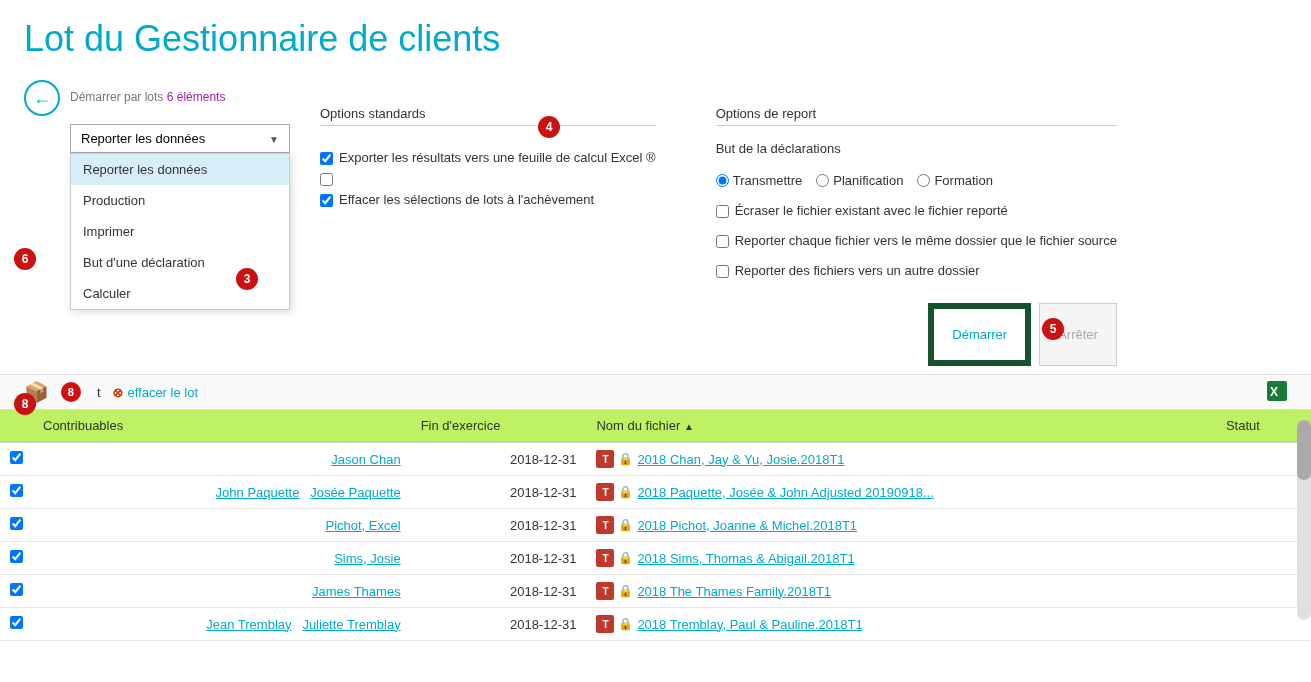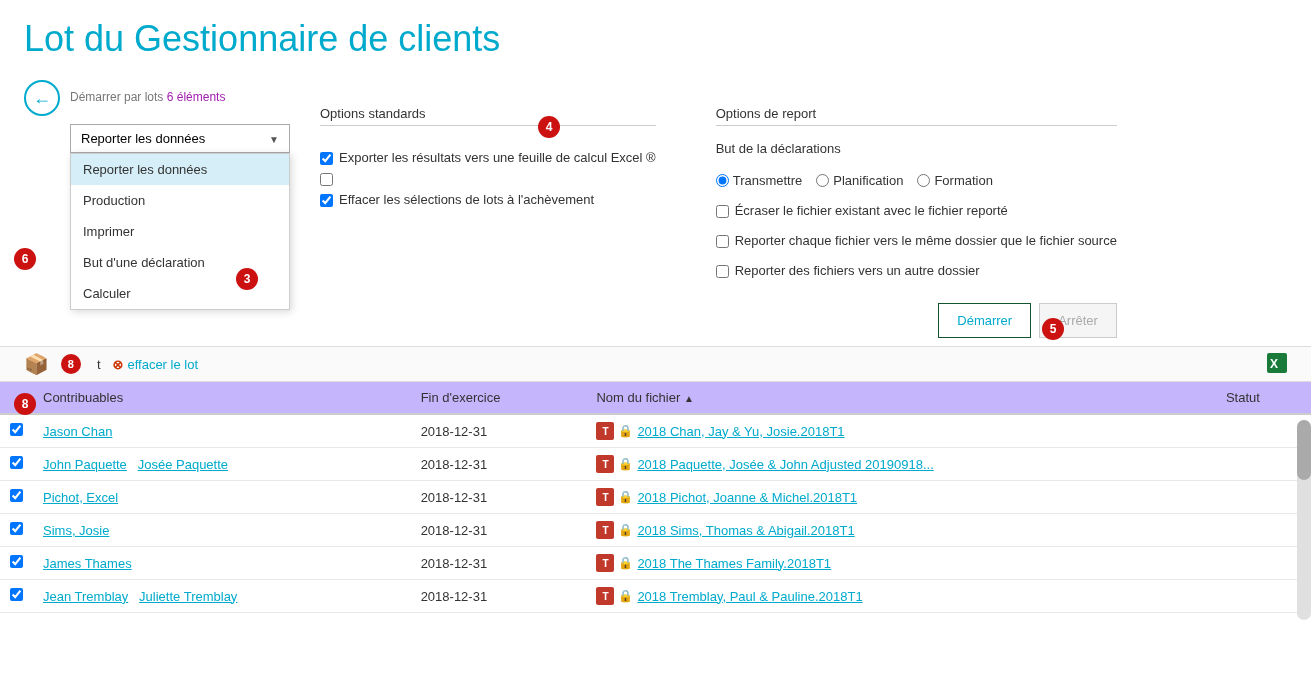--- a/index.html
+++ b/index.html
@@ -21,32 +21,32 @@
     .options-label { color: #333; font-size: 13px; font-weight: 500; border-bottom: 1px solid #ccc; padding-bottom: 4px; margin-bottom: 18px; }
     .checkbox-row { display: flex; align-items: center; gap: 6px; font-size: 13px; }
     .checkbox-row input[type=checkbox] { margin-top: 2px; flex-shrink: 0; }
     
     .section-report { display: flex; flex-direction: column; gap: 15px; min-width: 380px; }
     .report-label { color: #333; font-size: 13px; font-weight: 500; border-bottom: 1px solid #ccc; padding-bottom: 4px; }
     .radio-row { display: flex; align-items: center; gap: 14px; font-size: 13px; }
     .radio-row label { display: flex; align-items: center; gap: 4px; }
     
     .btn-row { display: flex; gap: 8px; margin-top: 10px; justify-content: flex-end; padding-right: 0; }
-    .btn-primary { background: #fff; border: 1px solid #14532d; color: #00aacc; padding: 9px 18px; cursor: pointer; font-size: 13px; }
+    .btn-primary { background: #fff; border: 6px solid #14532d; color: #00aacc; padding: 18px 18px; cursor: pointer; font-size: 13px; }
     .btn-disabled { background: #f5f5f5; border: 1px solid #ccc; color: #aaa; padding: 6px 18px; cursor: default; font-size: 13px; }
     
     .action-bar { display: flex; align-items: center; gap: 16px; padding: 4px 24px; border-top: 1px solid #ddd; background: #fafafa; }
     .action-link { color: #00aacc; text-decoration: none; cursor: pointer; font-size: 13px; display: flex; align-items: center; gap: 4px; }
     .action-link .x-icon { color: #cc3300; font-weight: bold; }
     
     .table-container { width: 100%; overflow-y: auto; }
     table { width: 100%; border-collapse: collapse; }
-    thead tr { background: #c4b5fd; }
+    thead tr { background: #bef264; }
     th { padding: 8px 10px; text-align: left; font-weight: 500; font-size: 13px; border-bottom: 2px solid #ccc; white-space: nowrap; }
-    td { padding: 7px 10px; border-bottom: 1px solid #e8e8e8; font-size: 13px; vertical-align: middle; }
+    td { padding: 7px 10px; border-bottom: 1px solid #e8e8e8; font-size: 13px; vertical-align: middle; text-align: right; }
     .check-cell { width: 30px; text-align: center; }
     .link-blue { color: #00aacc; text-decoration: underline; cursor: pointer; }
     .file-cell { display: flex; align-items: center; gap: 4px; }
     .file-icon { display: inline-block; width: 18px; height: 18px; background: #c0392b; border-radius: 2px; position: relative; }
     .file-icon::before { content: 'T'; color: white; font-size: 10px; font-weight: bold; position: absolute; top: 50%; left: 50%; transform: translate(-50%,-50%); }
     .lock-icon { color: #e6ac00; font-size: 12px; }
     
     
     .annot { display: inline-flex; align-items: center; justify-content: center; width: 22px; height: 22px; border-radius: 50%; background: #cc1111; color: white; font-size: 12px; font-weight: bold; position: absolute; pointer-events: none; }
     

